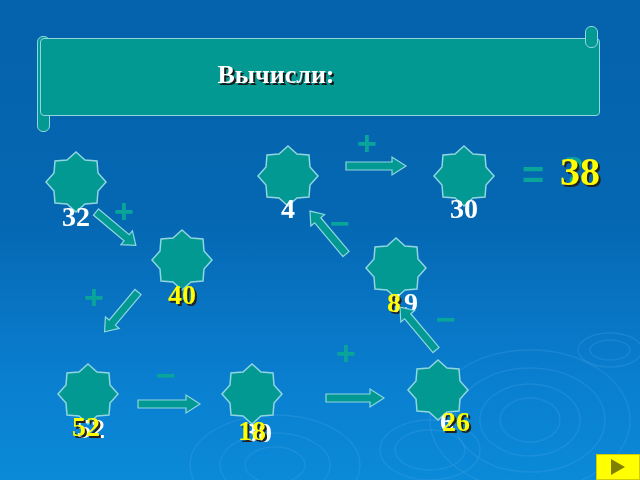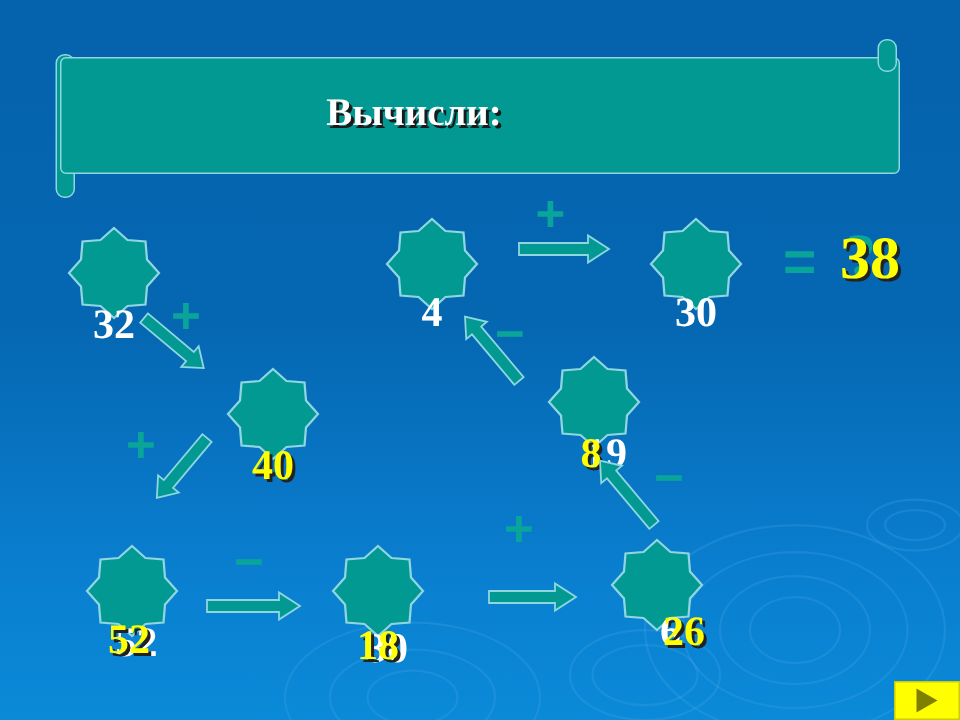--- a/index.html
+++ b/index.html
@@ -53,21 +53,21 @@
 <div class="scroll-right"></div>
 <div class="title">Вычисли:</div>
 
 <div class="star" style="left:44px;top:150px;">
   <svg width="64" height="64" viewBox="0 0 64 64">
     <polygon points="32,2 41,10 53,11 54,23 62,32 54,41 53,53 41,54 32,62 23,54 11,53 10,41 2,32 10,23 11,11 23,10" fill="#029993" stroke="#8fd6e0" stroke-width="1.5"></polygon>
   </svg>
   <div class="num white">32</div>
 </div>
 
-<div class="star" style="left:150px;top:244px;">
+<div class="star" style="left:150px;top:228px;">
   <svg width="64" height="64" viewBox="0 0 64 64">
     <polygon points="32,2 41,10 53,11 54,23 62,32 54,41 53,53 41,54 32,62 23,54 11,53 10,41 2,32 10,23 11,11 23,10" fill="#029993" stroke="#8fd6e0" stroke-width="1.5"></polygon>
   </svg>
   <div class="num yellow">40</div>
 </div>
 
 <div class="star" style="left:56px;top:362px;">
   <svg width="64" height="64" viewBox="0 0 64 64">
     <polygon points="32,2 41,10 53,11 54,23 62,32 54,41 53,53 41,54 32,62 23,54 11,53 10,41 2,32 10,23 11,11 23,10" fill="#029993" stroke="#8fd6e0" stroke-width="1.5"></polygon>
   </svg>

